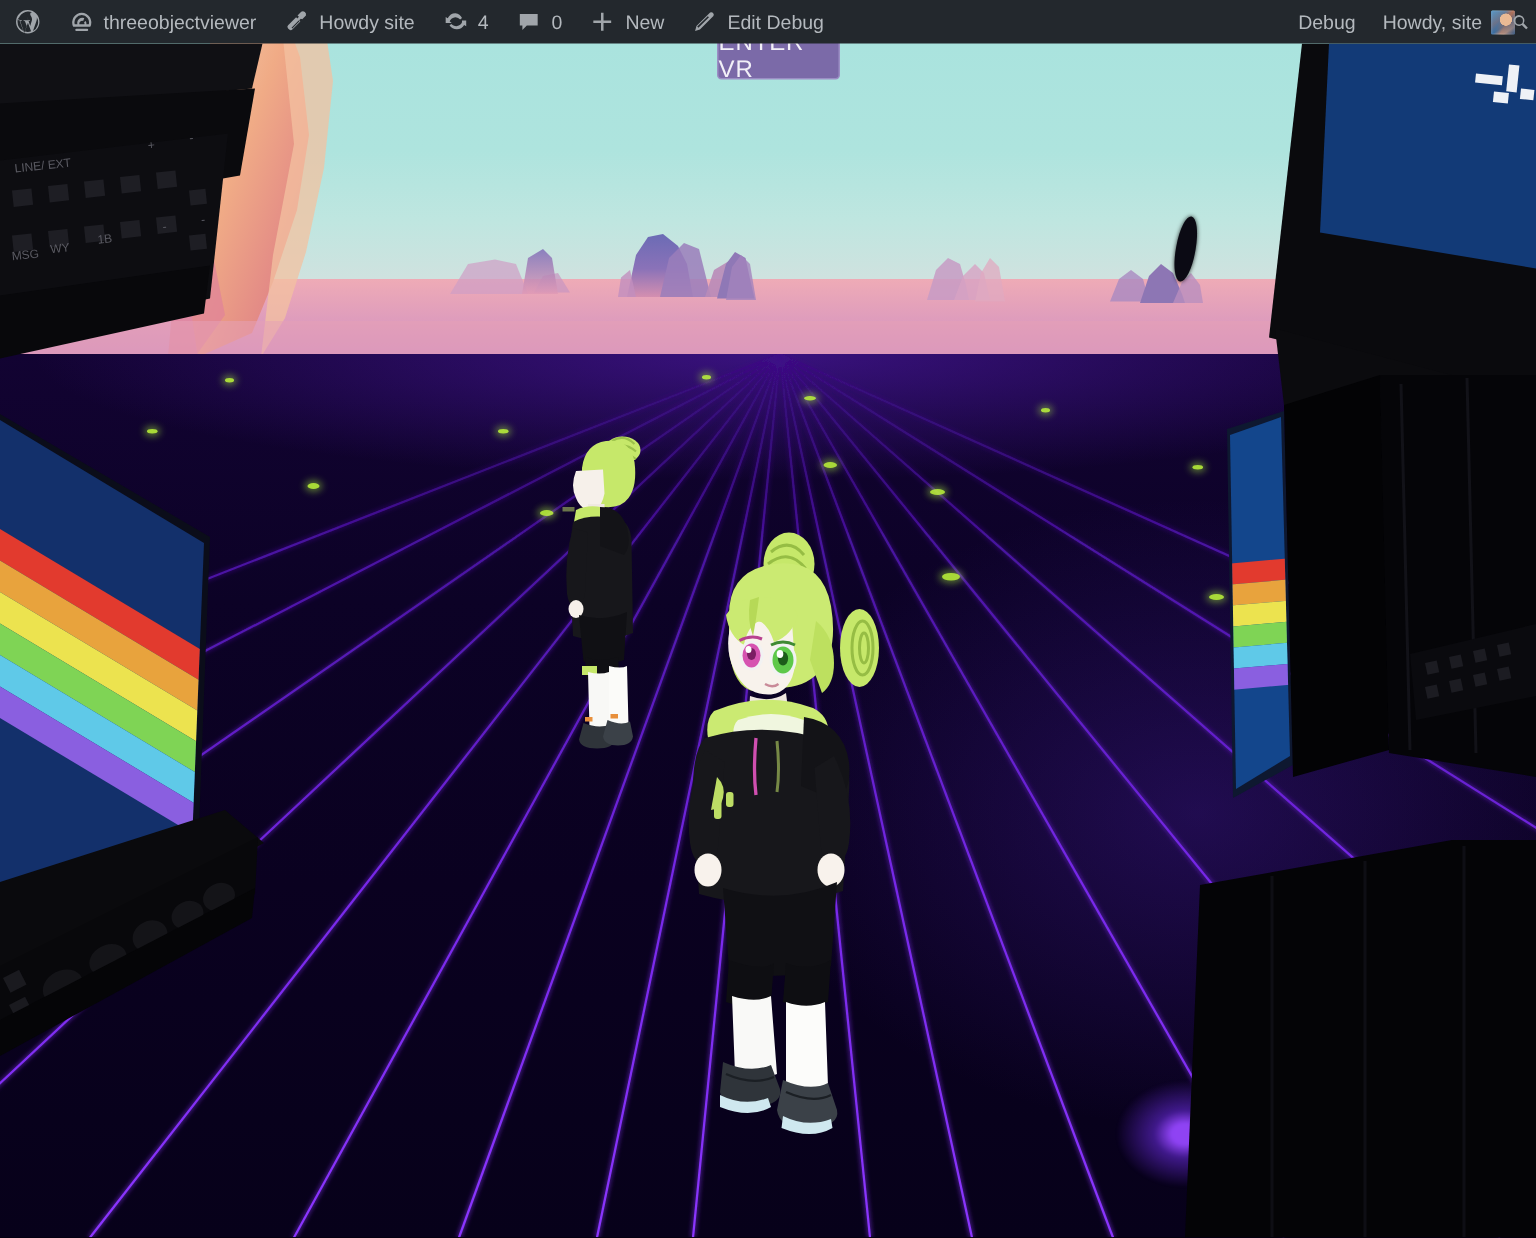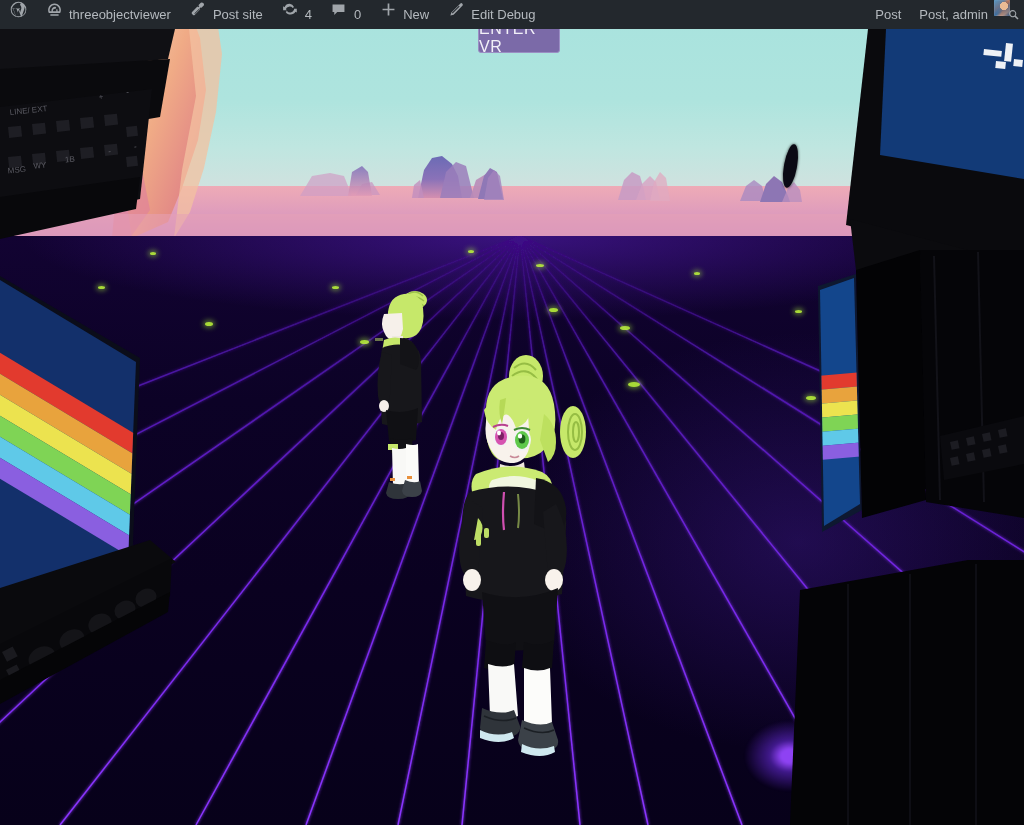--- a/index.html
+++ b/index.html
@@ -6,21 +6,21 @@
   html,body { width:1024px; height:825px; overflow:hidden; background:#000; }
   body { font-family:"Liberation Sans", sans-serif; }
 
   
   #wpadminbar{
     position:absolute; top:0; left:0; width:1024px; height:29px;
     background:#23282d; color:#b4b9be; font-size:13px; line-height:29px;
     display:flex; align-items:center; z-index:50; white-space:nowrap;
   }
   .ab-item{
-    display:flex; align-items:flex-start; gap:6px; height:29px;
+    display:flex; align-items:center; gap:6px; height:29px;
     padding:0 9px; color:#b4b9be; text-decoration:none; cursor:pointer;
   }
   .ab-ico{ display:inline-flex; align-items:center; justify-content:center;
            width:18px; height:18px; color:#a0a5aa; flex:none; }
   .ab-ico svg{ width:17px; height:17px; fill:currentColor; display:block; }
   .ab-spacer{ flex:1 1 auto; height:29px; }
   .ab-count{ color:#b4b9be; font-size:13px; }
   .avatar{
     width:16px; height:16px; flex:none; border-radius:1px; overflow:hidden;
     background:linear-gradient(145deg,#7ec8e3 0%,#b06a4a 38%,#2e5f8a 60%,#d0b49a 80%,#3b5a7a 100%);
@@ -534,21 +534,21 @@
     </span>
     <span>threeobjectviewer</span>
   </div>
 
   <div class="ab-item">
     <span class="ab-ico">
       <svg viewBox="0 0 20 20">
           <path d="M13.9 2.1 11 5l1.1 1.1-1.3 1.3-.9-.9-6.3 6.3a1.7 1.7 0 0 0 0 2.4l.9.9a1.7 1.7 0 0 0 2.4 0l6.3-6.3-.9-.9 1.3-1.3L14.7 8l2.9-2.9a2.6 2.6 0 0 0-3.7-3zm-7 13.2-.6-.6 5.6-5.6.6.6z"></path>
         </svg>
     </span>
-    <span>Post site</span>
+    <span>Howdy site</span>
   </div>
 
   <div class="ab-item">
     <span class="ab-ico">
       <svg viewBox="0 0 20 20">
           <path d="M10.2 3.3a6.7 6.7 0 0 0-6.1 4l-1.6-1V11h4.7L5.6 9.6a4.9 4.9 0 0 1 8.2-1.4l1.5-1.1a6.7 6.7 0 0 0-5.1-3.8zM15.3 9v1.4a4.9 4.9 0 0 1-8.3 1.3l-1.5 1.1A6.7 6.7 0 0 0 17 12.6l1.6 1V9z"></path>
         </svg>
     </span>
     <span class="ab-count">4</span>
   </div>
@@ -577,25 +577,25 @@
       <svg viewBox="0 0 20 20">
           <path d="M14.6 2.8 3.9 13.4 2.8 17.2l3.8-1.1L17.2 5.4a1.9 1.9 0 0 0-2.6-2.6zM5.4 14.7l-.9-.9 8.3-8.2.9.9z"></path>
         </svg>
     </span>
     <span>Edit Debug</span>
   </div>
 
   <div class="ab-spacer"></div>
 
   <div class="ab-item">
-    <span>Post</span>
+    <span>Debug</span>
   </div>
 
   <div class="ab-item" style="padding-right:14px;">
-    <span>Post, admin</span>
+    <span>Howdy, site</span>
     <span class="avatar">
         <i></i>
       </span>
   </div>
 
   <span class="edge-ico">
     <svg viewBox="0 0 20 20" style="width:16px;height:16px;fill:currentColor;">
         <path d="M12.1 10.7a4.5 4.5 0 1 0-1.4 1.4l3.6 3.6 1.4-1.4zM8.5 11.6a3.1 3.1 0 1 1 3.1-3.1 3.1 3.1 0 0 1-3.1 3.1z"></path>
       </svg>
   </span>

